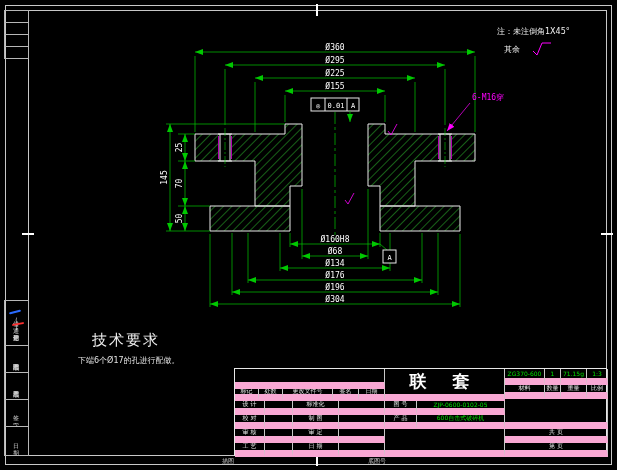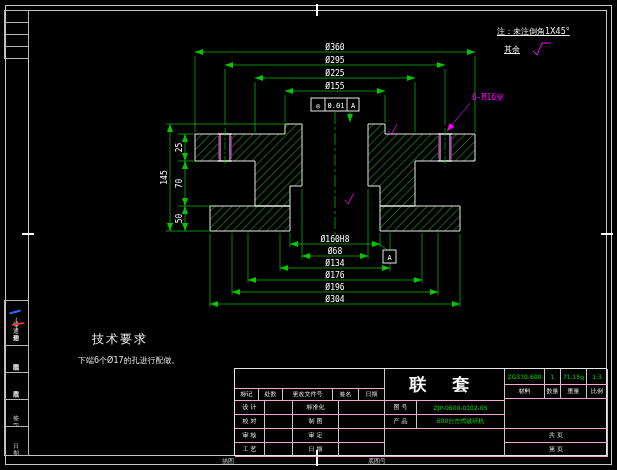--- a/index.html
+++ b/index.html
@@ -7,27 +7,27 @@
        font-family:"DejaVu Sans",sans-serif;color:#e8e8e8;}
   .frame{position:absolute;box-sizing:border-box;border:1px solid #c8c8c8;}
   #outer-frame{left:5px;top:5px;right:5px;bottom:5px;}
   #inner-frame{left:28px;top:10px;right:10px;bottom:14px;border-width:1.5px;}
   .tick{position:absolute;background:#fff;}
   .strip-cell{position:absolute;left:4px;width:25px;box-sizing:border-box;border:1px solid #b8b8b8;
       writing-mode:vertical-rl;text-orientation:upright;display:flex;align-items:center;justify-content:center;
       font-size:6px;line-height:7px;color:#d8d8d8;overflow:hidden;}
   .mini-cell{position:absolute;left:4px;width:25px;height:13px;box-sizing:border-box;border:1px solid #b8b8b8;}
   .sig-mark{position:absolute;height:2px;border-radius:2px;}
-  .note{position:absolute;font-size:8px;white-space:nowrap;color:#f0f0f0;text-decoration:underline;}
+  .note{position:absolute;font-size:8px;white-space:nowrap;color:#f0f0f0;}
   .bottom-label{position:absolute;font-size:6px;color:#cfcfcf;top:457px;}
-  .tech-title{position:absolute;font-size:12px;color:#f0f0f0;letter-spacing:2px;}
+  .tech-title{position:absolute;font-size:15px;color:#f0f0f0;letter-spacing:2px;}
   .tech-line{position:absolute;font-size:8px;color:#e0e0e0;white-space:nowrap;}
   #titleblock{position:absolute;left:234px;top:368px;width:373px;height:88px;box-sizing:border-box;
       border:1.5px solid #e8e8e8;}
-  .tb-cell{position:absolute;box-sizing:border-box;border-right:1px solid #c8c8c8;border-bottom:1px solid #f9a8d4;
+  .tb-cell{position:absolute;box-sizing:border-box;border-right:1px solid #c8c8c8;border-bottom:7px solid #f9a8d4;
       display:flex;align-items:center;justify-content:center;font-size:6px;color:#e8e8e8;
       white-space:nowrap;overflow:hidden;}
   .tb-green{color:#00e000;}
   .tb-big{font-size:17px;letter-spacing:10px;color:#ffffff;font-weight:bold;}
   svg text{font-family:"DejaVu Sans Mono",monospace;fill:#ffffff;font-size:8px;text-anchor:middle;}
   svg text.mg{fill:#ff00ff;text-anchor:start;}
 </style>
 </head>
 <body>
 

